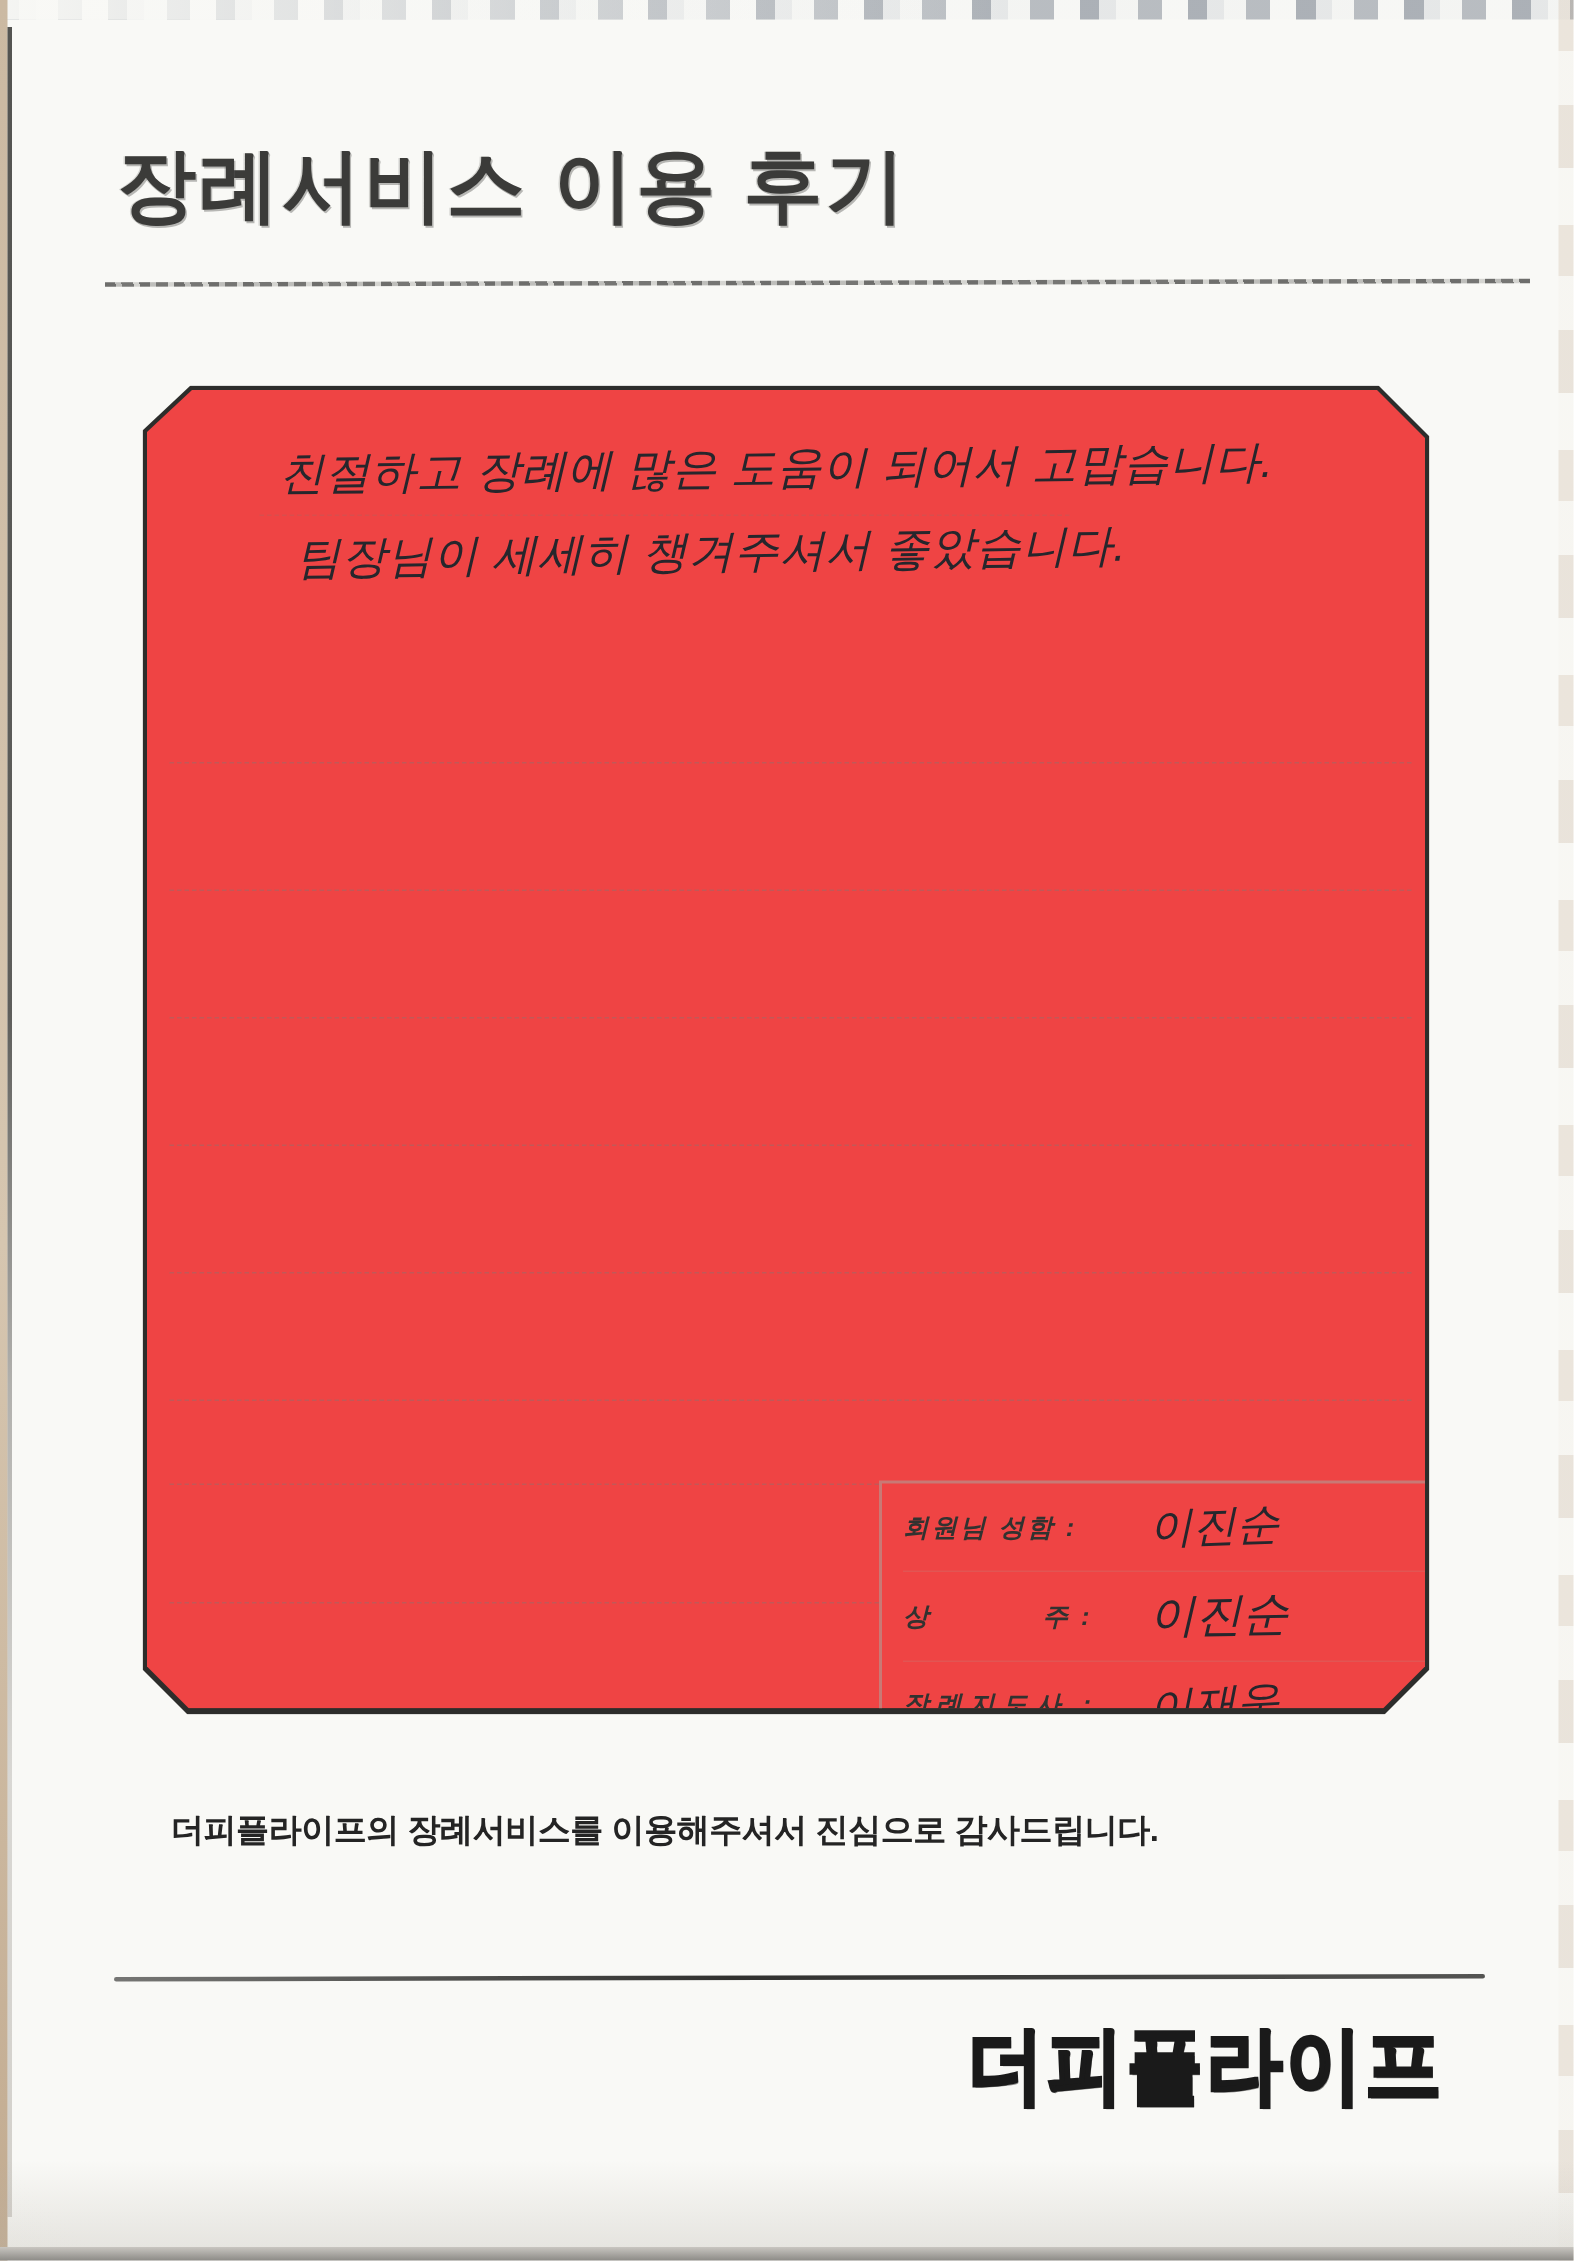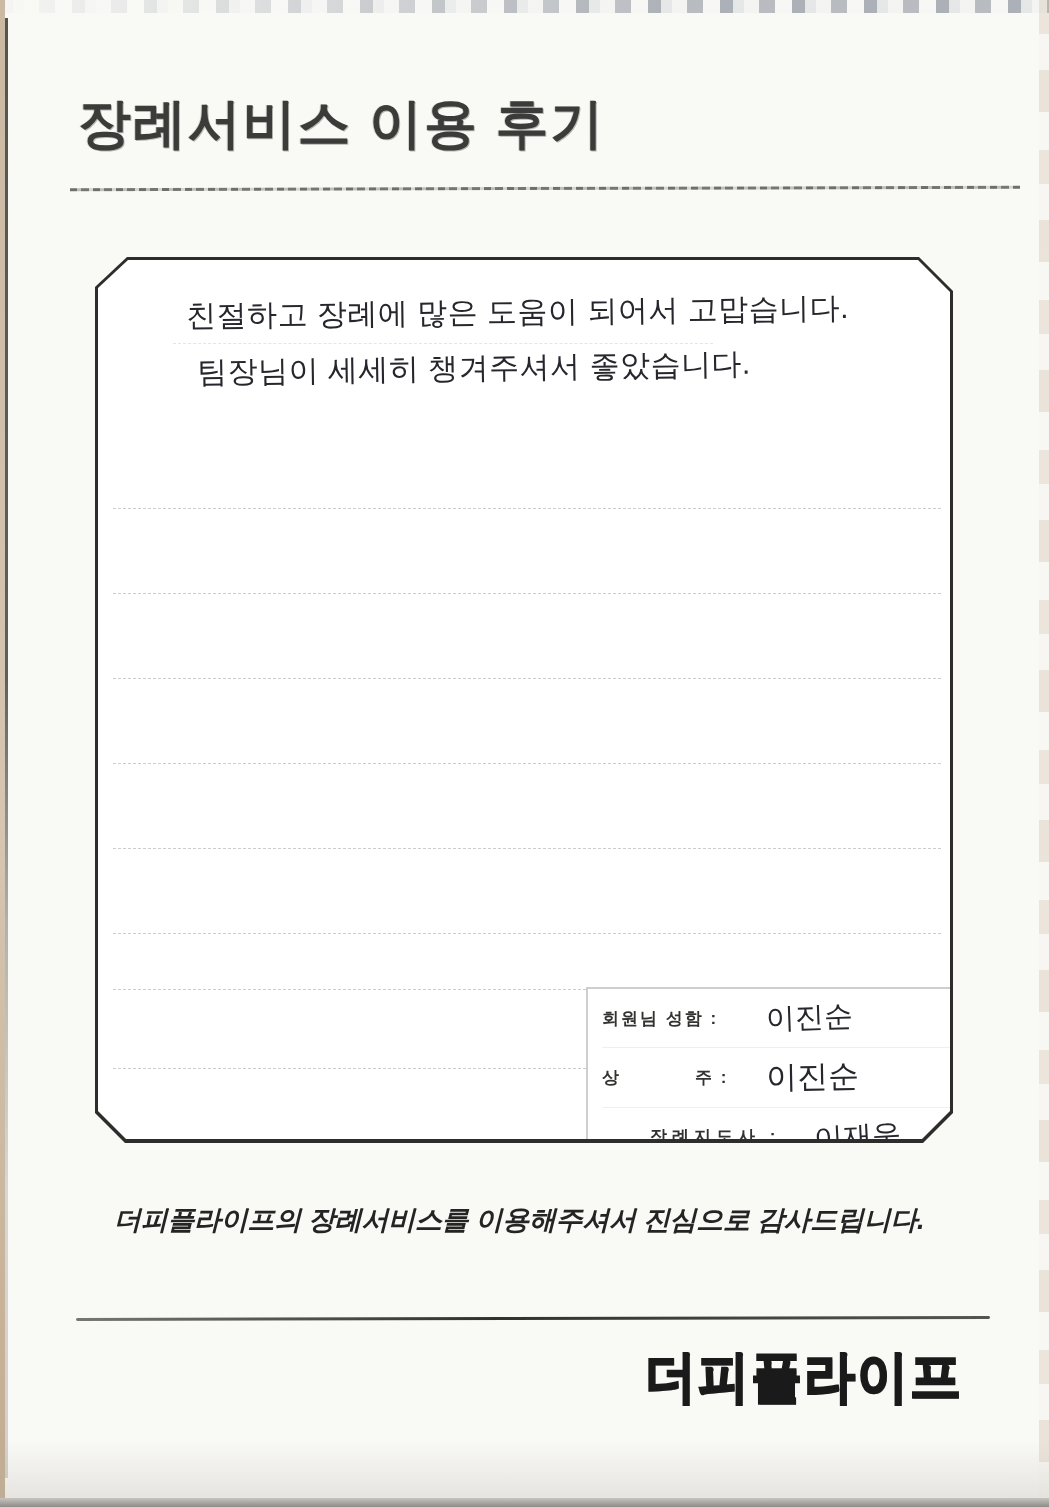--- a/index.html
+++ b/index.html
@@ -38,49 +38,49 @@
     background:repeating-linear-gradient(90deg,
       rgba(68,68,66,.9) 0 7px, rgba(112,112,108,.5) 7px 11px,
       rgba(68,68,66,.85) 11px 19px, rgba(142,142,136,.4) 19px 23px);}
   
   .review-box{position:absolute;left:95px;top:257px;width:858px;height:886px;
     background:#2d2d2b;
     clip-path:polygon(32px 0, calc(100% - 34px) 0, 100% 34px,
       100% calc(100% - 30px), calc(100% - 30px) 100%, 30px 100%,
       0 calc(100% - 30px), 0 30px);}
   .review-box-inner{position:absolute;left:3px;top:3px;right:3px;bottom:4px;
-    background:#ffffff;
+    background:#ef4444;
     clip-path:polygon(30px 0, calc(100% - 32px) 0, 100% 32px,
       100% calc(100% - 28px), calc(100% - 28px) 100%, 28px 100%,
-      0 calc(100% - 28px), 0 28px);}
+      0 calc(100% - 28px), 0 28px);font-style:italic;}
   .ruled{position:absolute;height:0;border-top:1px dashed rgba(122,122,118,.38);}
   .hand{font-family:"Liberation Sans","DejaVu Sans",sans-serif;color:#26262c;}
   .hw-line{position:absolute;font-size:30px;letter-spacing:.5px;white-space:nowrap;}
   .hw-1{left:88px;top:32px;transform:rotate(-.7deg);}
   .hw-2{left:99px;top:88px;transform:rotate(-.9deg);}
   
   .fields-panel{position:absolute;left:488px;top:727px;width:366px;height:179px;
     border-top:2px solid rgba(170,166,158,.55);
     border-left:2px solid rgba(170,166,158,.55);
     display:flex;flex-direction:column;box-sizing:border-box;padding:0 0 0 14px;}
   .field-row{display:flex;align-items:center;position:relative;flex:1;
     border-bottom:1px solid rgba(168,164,156,.18);}
   .field-row:last-child{border-bottom:none;}
   .field-label{white-space:pre;font-size:17px;font-weight:bold;color:#323230;
     letter-spacing:2px;width:148px;flex:none;}
-  .field-label.spread{letter-spacing:5px;margin-left:48px;}
+  .field-label.spread{letter-spacing:5px;}
   .field-value{font-size:29px;margin-left:16px;white-space:nowrap;position:relative;}
   .field-row:nth-child(1) .field-value{transform:rotate(-2deg);}
   .field-row:nth-child(2) .field-value{font-size:31px;transform:rotate(-1deg);}
   .field-row:nth-child(3) .field-value{transform:rotate(-3deg);}
   .field-row:nth-child(4) .field-value{transform:rotate(-2deg);}
   .flourish{position:absolute;left:-6px;bottom:-8px;}
   
-  .thanks{position:absolute;left:114px;top:1196px;font-size:27px;font-weight:bold;
-    color:#242424;letter-spacing:-.3px;line-height:48px;white-space:nowrap;font-style:italic;}
+  .thanks{position:absolute;left:114px;top:1196px;font-size:22px;font-weight:bold;
+    color:#242424;letter-spacing:-.3px;line-height:48px;white-space:nowrap;}
   .footer-divider{position:absolute;left:76px;top:1317px;width:914px;height:3px;
     border-radius:2px;transform:rotate(-.12deg);
     background:linear-gradient(90deg, rgba(62,62,60,.7), rgba(38,38,36,.95) 45%, rgba(55,55,53,.85));}
   .brand-logo{position:absolute;left:645px;top:1340px;width:320px;
     font-size:51px;font-weight:bold;color:#1a1a1a;letter-spacing:2px;
     -webkit-text-stroke:2px #1a1a1a;transform:scaleY(1.1);transform-origin:top left;
     white-space:nowrap;text-shadow:1px 1px 0 rgba(26,26,26,.5);}
 </style>
 </head>
 <body>

